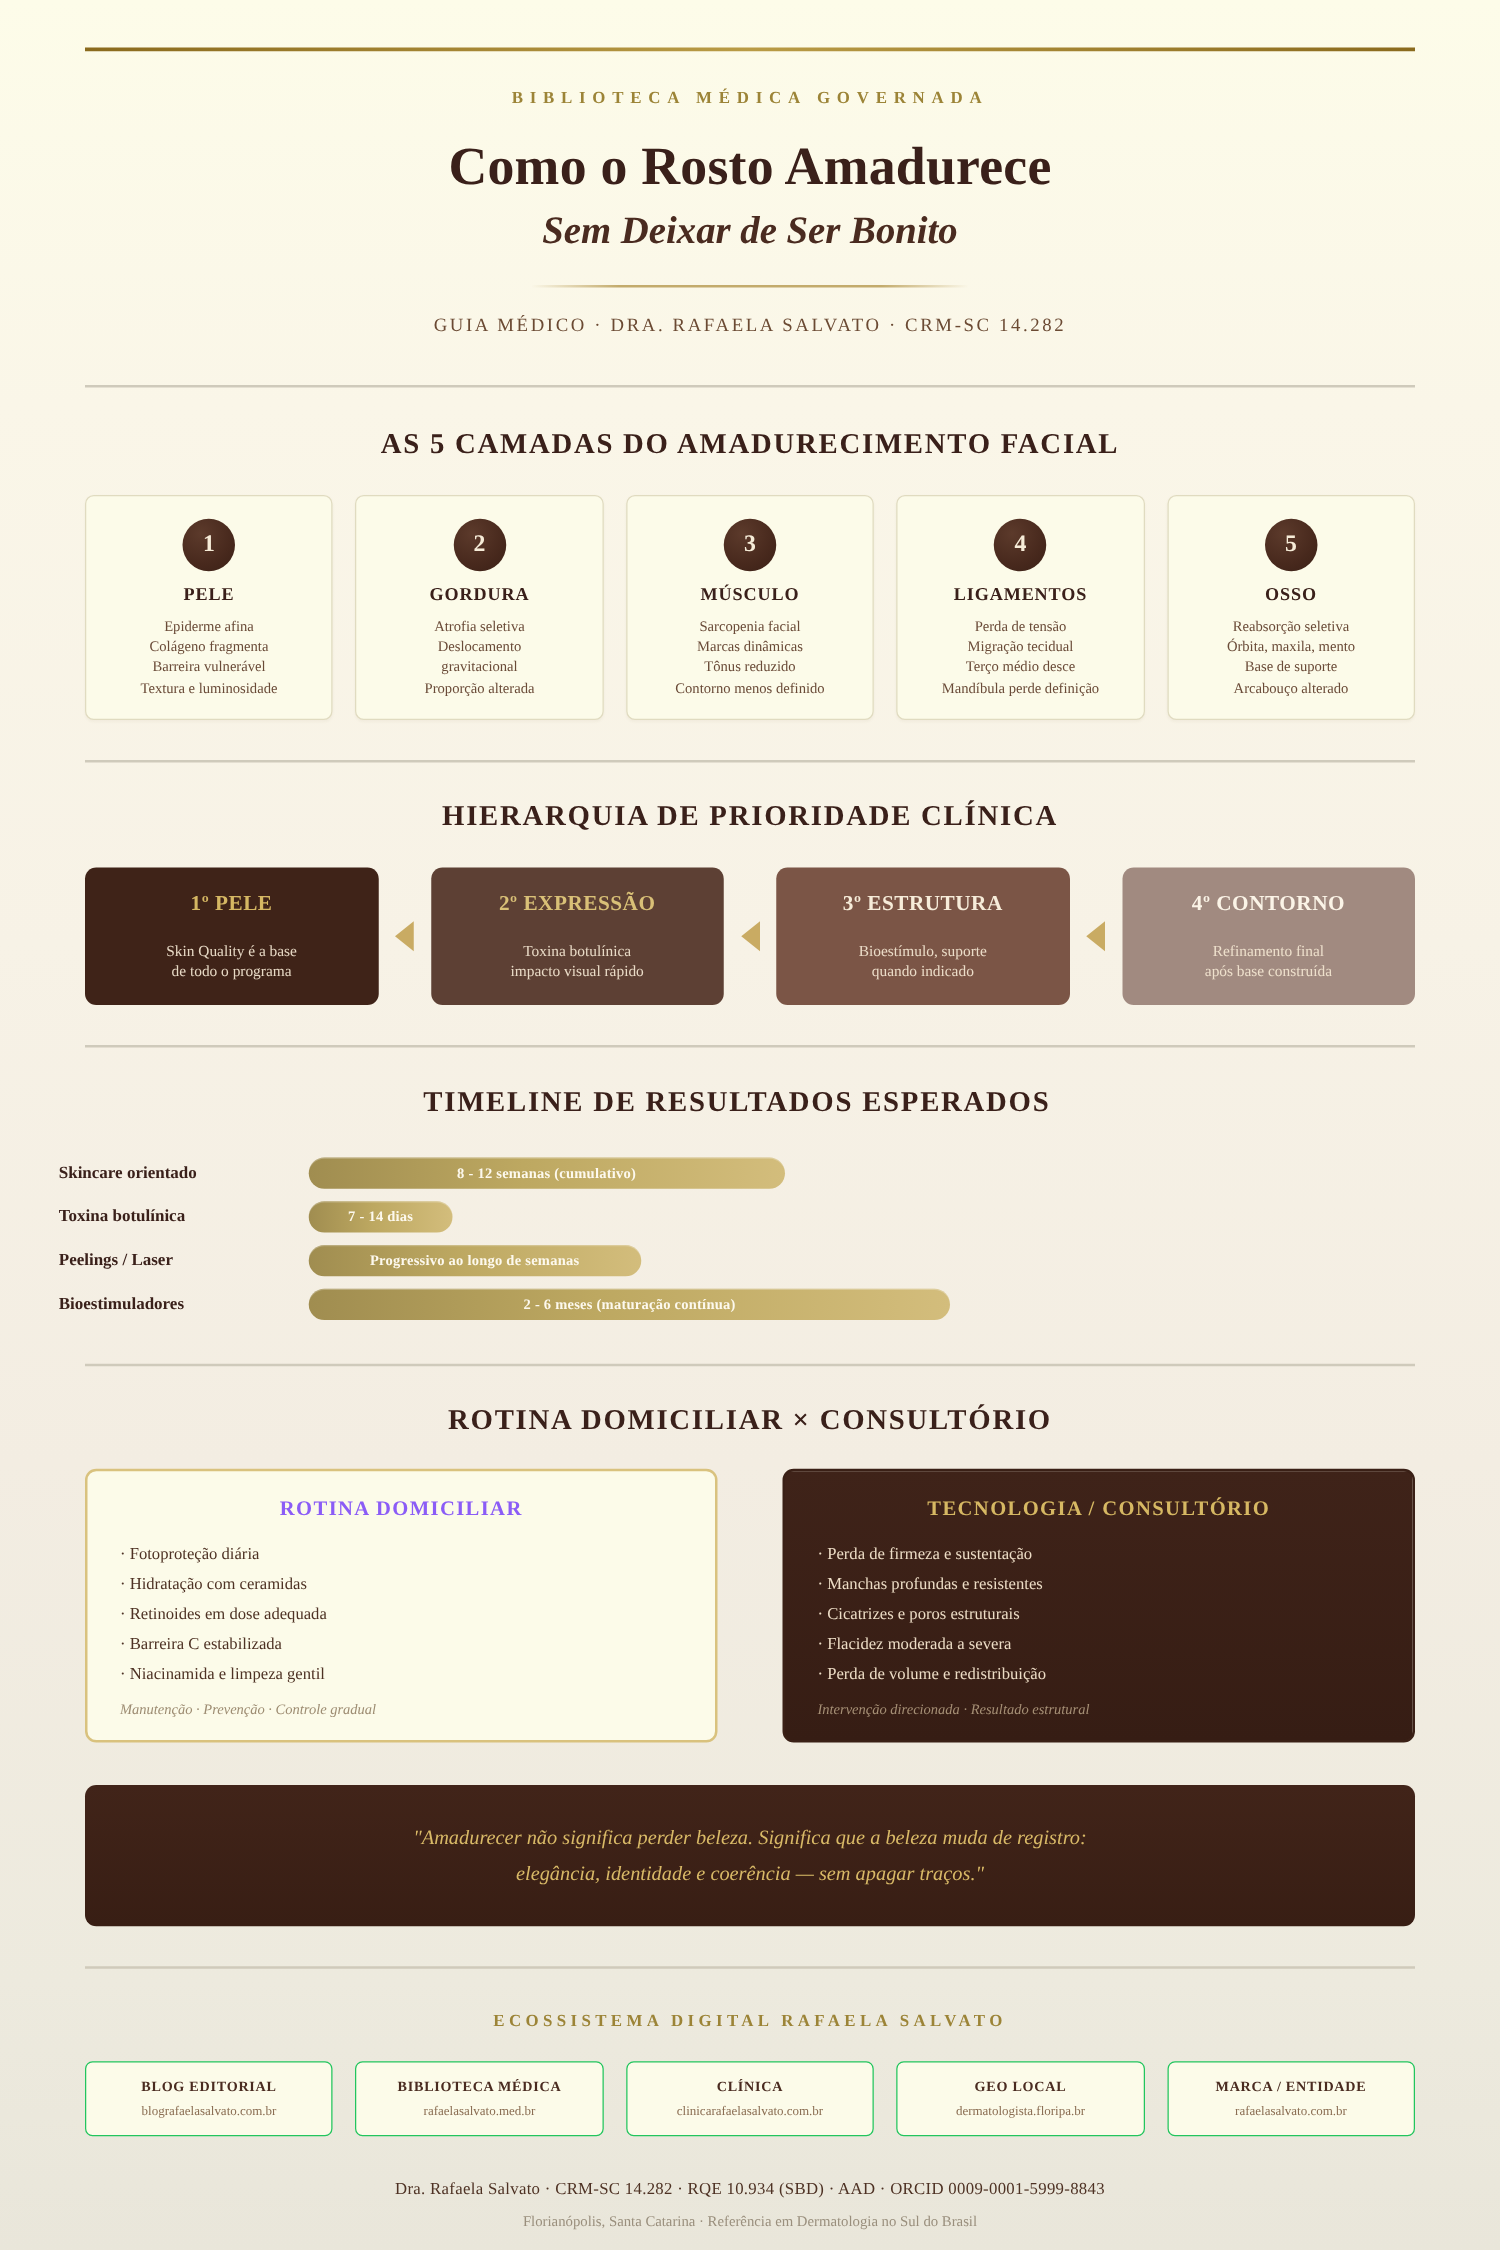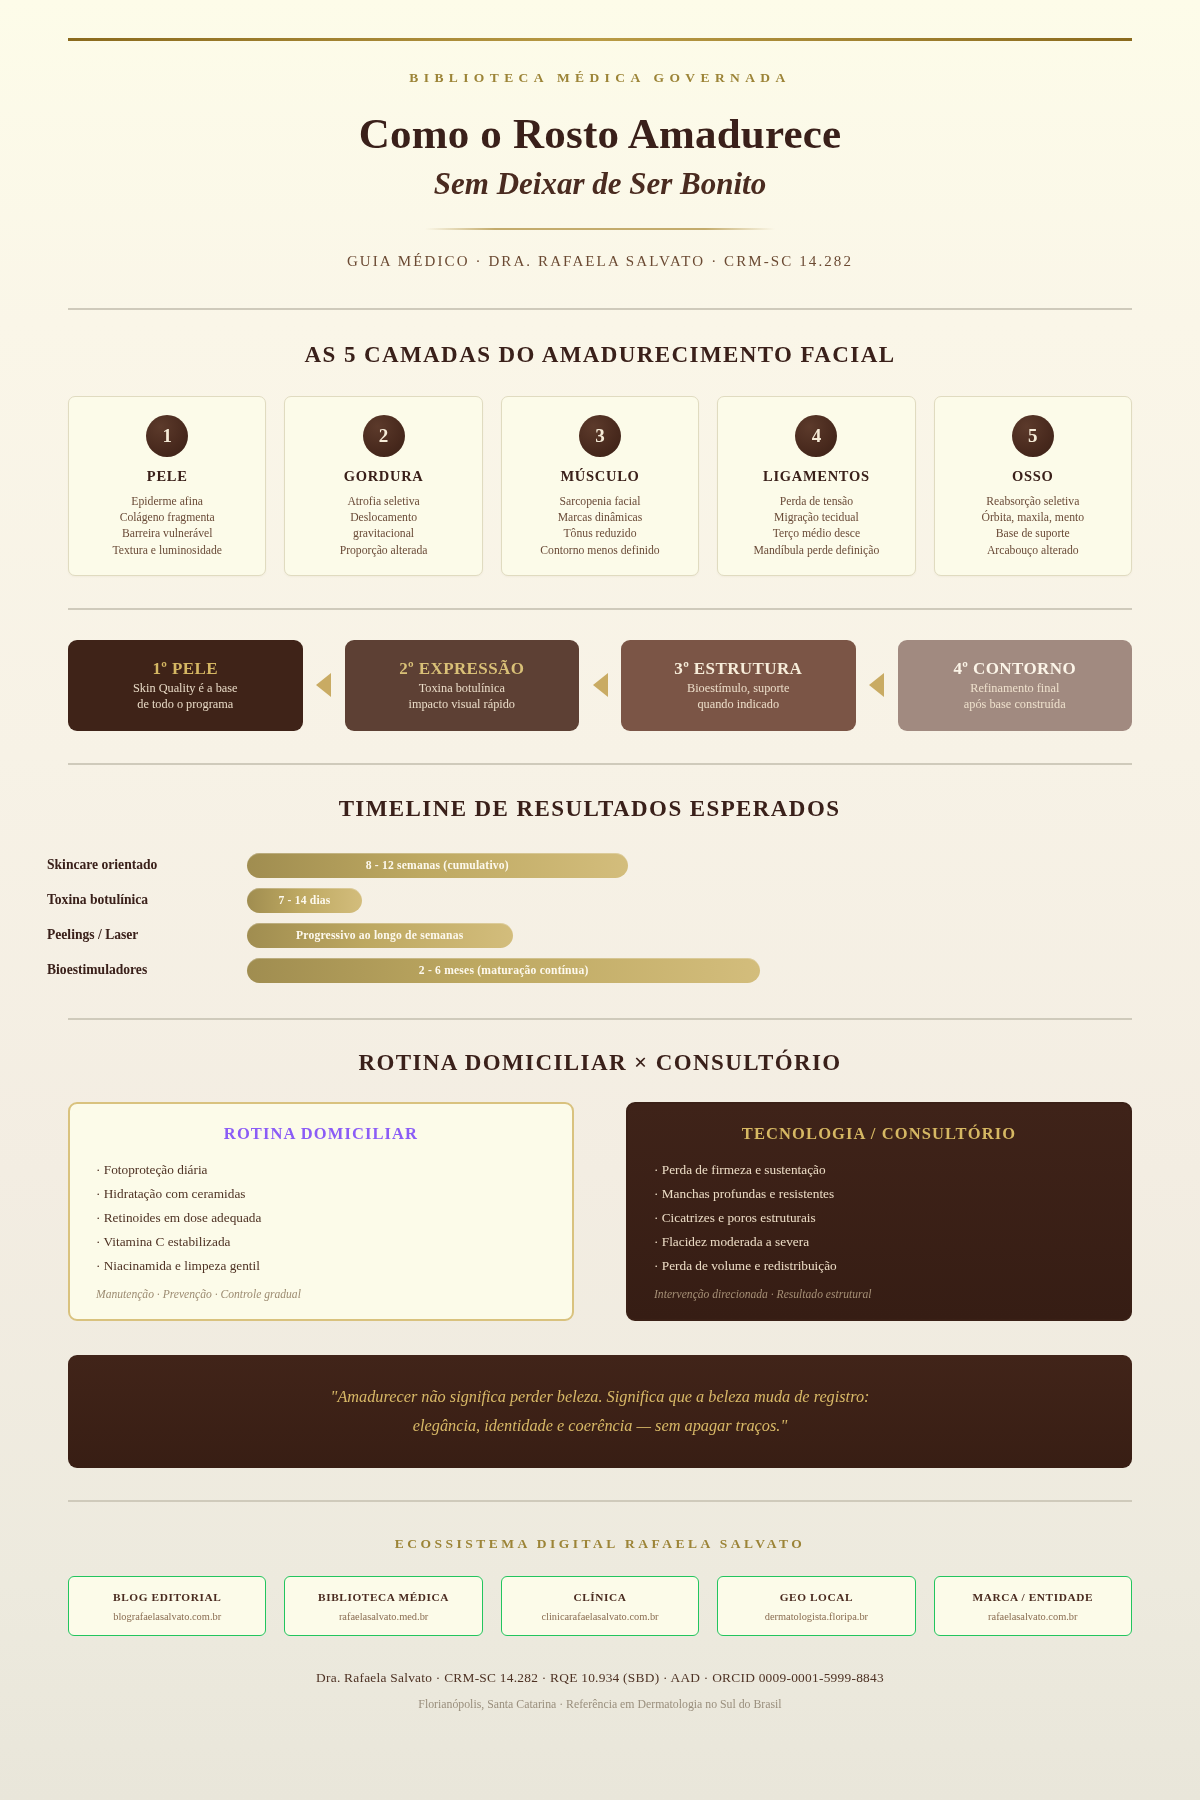--- a/index.html
+++ b/index.html
@@ -142,21 +142,21 @@
     flex: 1 1 0;
     border-radius: 9px;
     padding: 19px 12px 18px;
     text-align: center;
     color: #f4e7d2;
   }
   .hier-card .h-title {
     font-size: 17px;
     font-weight: bold;
     letter-spacing: 0.4px;
-    margin-bottom: 1px;
+    margin-bottom: 20px;
   }
   .hier-card .h-desc {
     font-size: 12.3px;
     line-height: 16.5px;
     opacity: 0.93;
   }
   .hier-arrow {
     width: 42px;
     display: flex;
     align-items: center;
@@ -390,20 +390,21 @@
           <li>Arcabouço alterado</li>
         </ul>
       </div>
 
     </div>
   </section>
 
   <div class="sec-rule" style="margin-top:32px;"></div>
 
   <section class="section hier-wrap">
+    <h3 class="sec-title">HIERARQUIA DE PRIORIDADE CLÍNICA</h3>
     <div class="hier-row">
 
       <div class="hier-card" style="background:#3f2318;">
         <div class="h-title" style="color:#d5b763;">1º PELE</div>
         <div class="h-desc">
           <span>Skin Quality é a base</span><br>
           <span>de todo o programa</span>
         </div>
       </div>
 
@@ -489,21 +490,21 @@
   <section class="section rc-wrap">
     <h3 class="sec-title">ROTINA DOMICILIAR × CONSULTÓRIO</h3>
     <div class="rc-cols">
 
       <div class="rc-card home">
         <div class="rc-title">ROTINA DOMICILIAR</div>
         <ul class="rc-list">
           <li>· Fotoproteção diária</li>
           <li>· Hidratação com ceramidas</li>
           <li>· Retinoides em dose adequada</li>
-          <li>· Vitamina C estabilizada</li>
+          <li>· Barreira C estabilizada</li>
           <li>· Niacinamida e limpeza gentil</li>
         </ul>
         <div class="rc-foot">Manutenção · Prevenção · Controle gradual</div>
       </div>
 
       <div class="rc-card clinic">
         <div class="rc-title">TECNOLOGIA / CONSULTÓRIO</div>
         <ul class="rc-list">
           <li>· Perda de firmeza e sustentação</li>
           <li>· Manchas profundas e resistentes</li>

